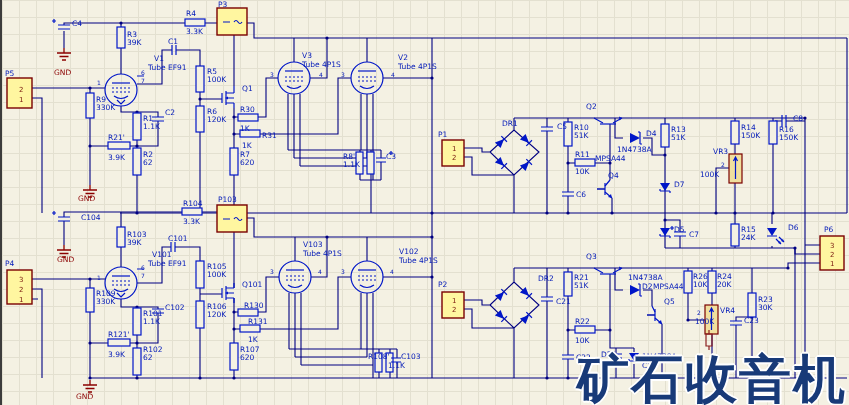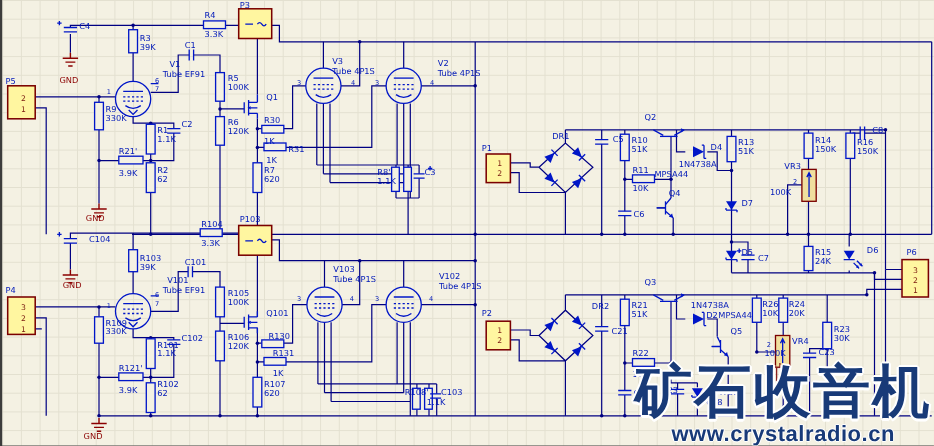--- a/index.html
+++ b/index.html
@@ -556,15 +556,14 @@
         <text x="693" y="324">100K</text>
         <text x="695" y="315" class="s">2</text>
         <text x="756" y="302">R23</text>
         <text x="756" y="310">30K</text>
         <text x="742" y="323">C23</text>
       </g>
 </svg>
 
 <div class="wm">
   <div class="wm-title">矿石收音机</div>
-  <div class="wm-url">www.crystalradio.cn</div>
 </div>
 </div>
 
 </body></html>

